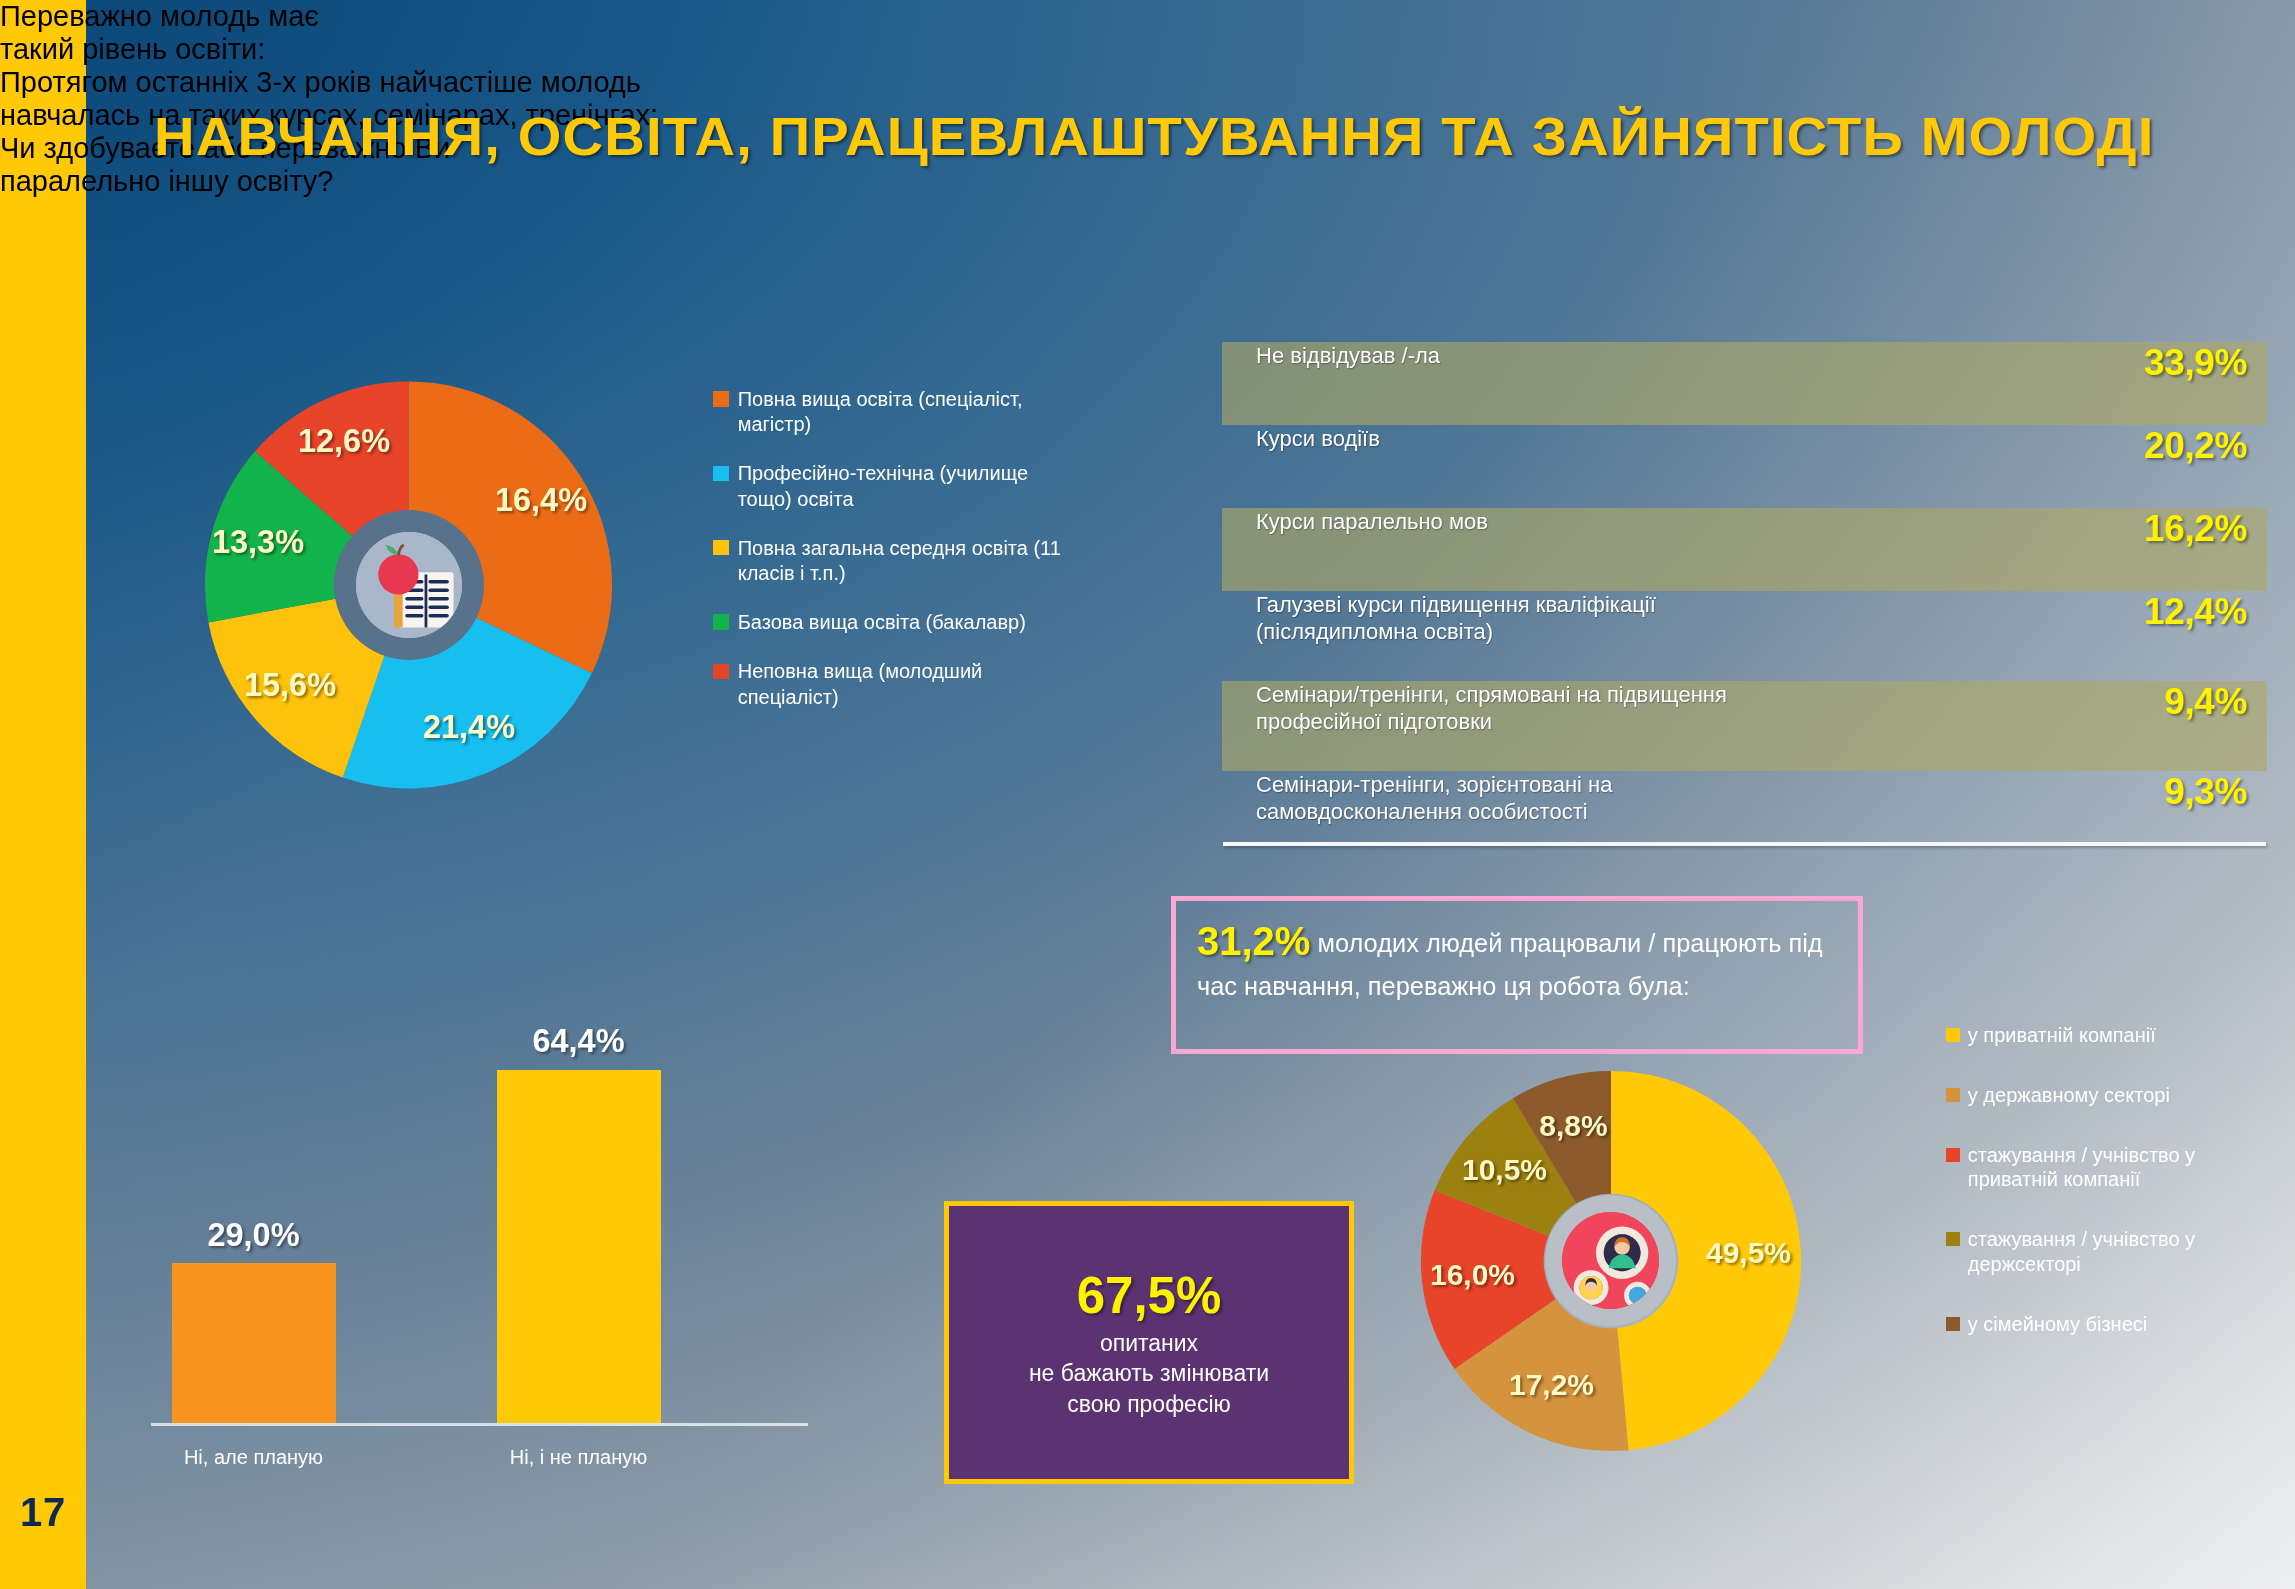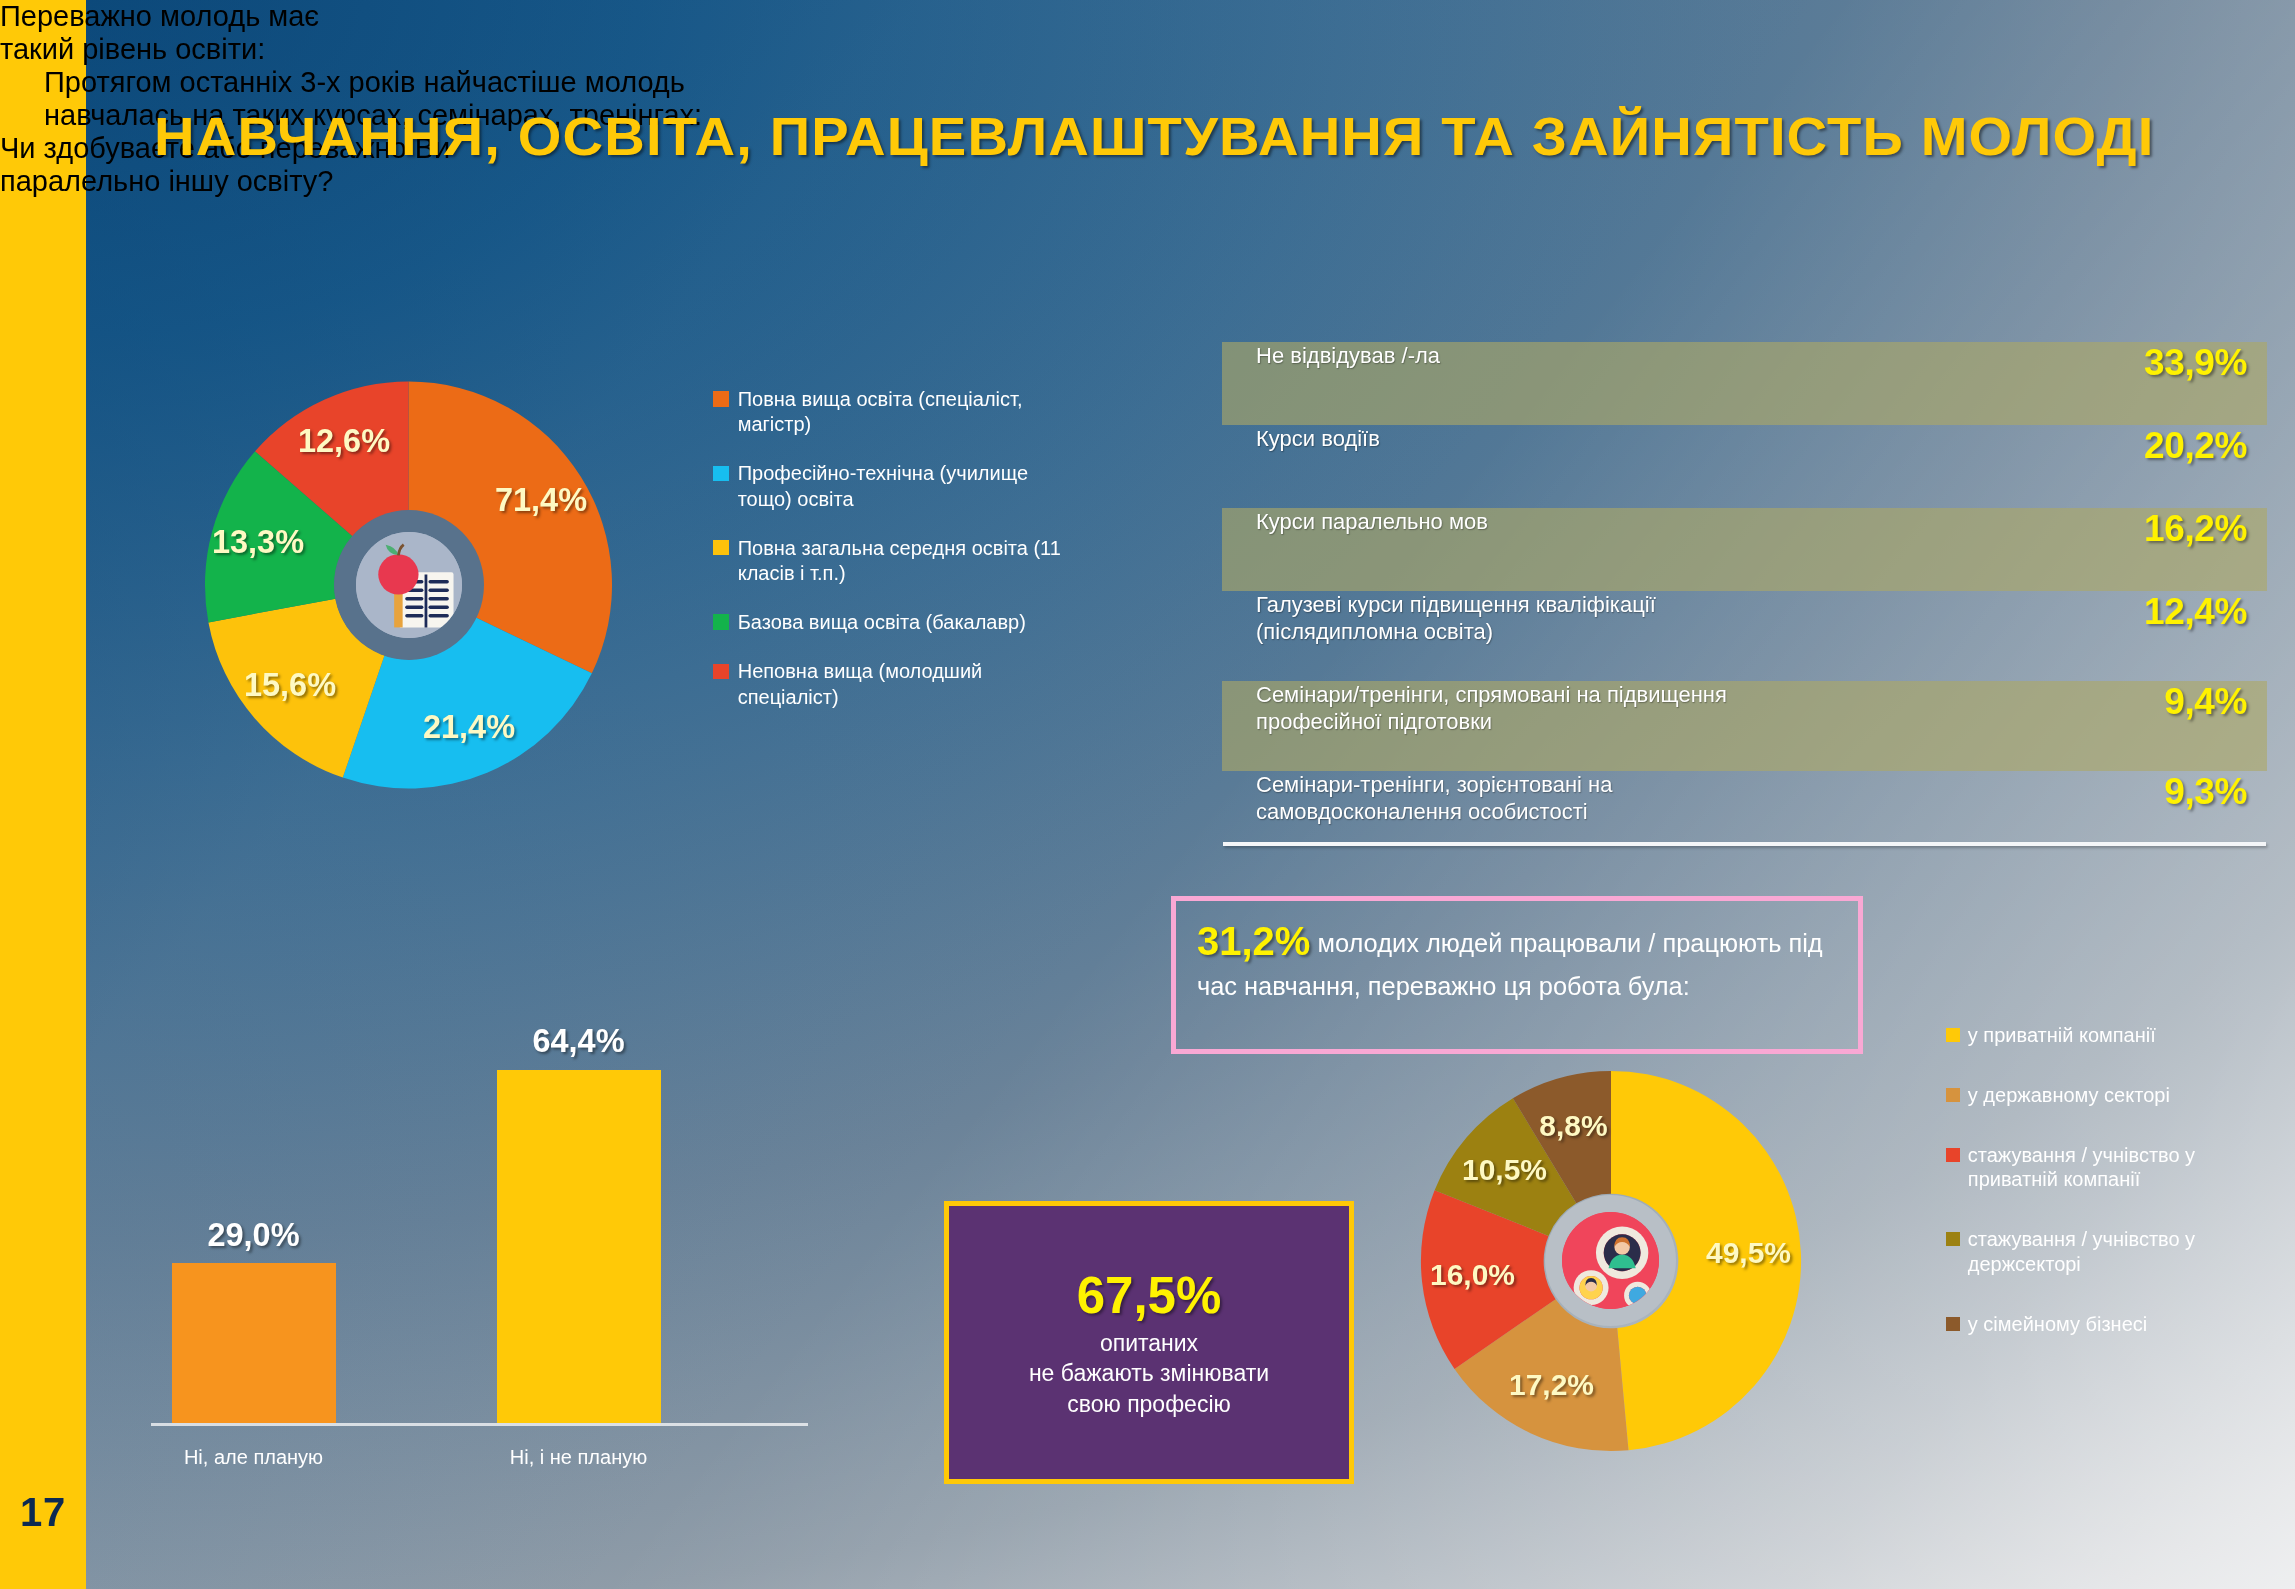--- a/index.html
+++ b/index.html
@@ -34,21 +34,21 @@
   
   #title {
     position:absolute; left:154px; top:105px; width:2048px;
     color:#FFC907; font-size:54px; font-weight:bold;
     letter-spacing:1.1px; white-space:nowrap;
     transform:scaleX(1.04); transform-origin:left center;
   }
 
   .shdw { text-shadow:2.1px 2.1px 2.8px rgba(0,0,0,.45); }
   #head-pie   { left:219px; top:233px; width:487px; font-size:29px; }
-  #head-table { left:1222px; top:233px; width:1045px; font-size:29px;margin-left:44px; }
+  #head-table { left:1222px; top:233px; width:1045px; font-size:29px; }
   #head-bar   { left:134px; top:968px; width:657px; font-size:29px; }
 
   
   #donut1 {
     position:absolute; left:179px; top:373px; width:459px; height:424px;
   }
   #donut1 svg { width:100%; height:100%; display:block; }
   #donut1-center {
     position:absolute; left:50%; top:50%; width:150px; height:150px;
     margin-left:-75px; margin-top:-75px; border-radius:50%;
@@ -178,21 +178,21 @@
           <line x1="66" y1="40" x2="66" y2="90" stroke="#1d2b58" stroke-width="2.6"></line>
           <circle cx="40" cy="40" r="19" fill="#e8384f"></circle>
           <path d="M40 22 q-2 -8 -12 -10 q2 9 12 10z" fill="#4caf72"></path>
           <path d="M40 22 q1 -7 5 -10" stroke="#7a5230" stroke-width="2.6" fill="none"></path>
         </svg>
       </div>
     </div>
   </div>
 
   <div id="d1-labels">
-      <div class="pielbl" style="left: 456px; top: 482px; width: 170px; text-align: center; font-size: 32.5px;">71,4%</div>
+      <div class="pielbl" style="left: 456px; top: 482px; width: 170px; text-align: center; font-size: 32.5px;">16,4%</div>
       <div class="pielbl" style="left: 384px; top: 709px; width: 170px; text-align: center; font-size: 32.5px;">21,4%</div>
       <div class="pielbl" style="left: 205px; top: 667px; width: 170px; text-align: center; font-size: 32.5px;">15,6%</div>
       <div class="pielbl" style="left: 173px; top: 524px; width: 170px; text-align: center; font-size: 32.5px;">13,3%</div>
       <div class="pielbl" style="left: 259px; top: 423px; width: 170px; text-align: center; font-size: 32.5px;">12,6%</div>
     </div>
 
   <div id="legend1">
       <div class="lg-item">
         <span class="lg-sw" style="background: rgb(236, 107, 22);"></span>
         <span class="lg-tx">Повна вища освіта (спеціаліст, магістр)</span>

